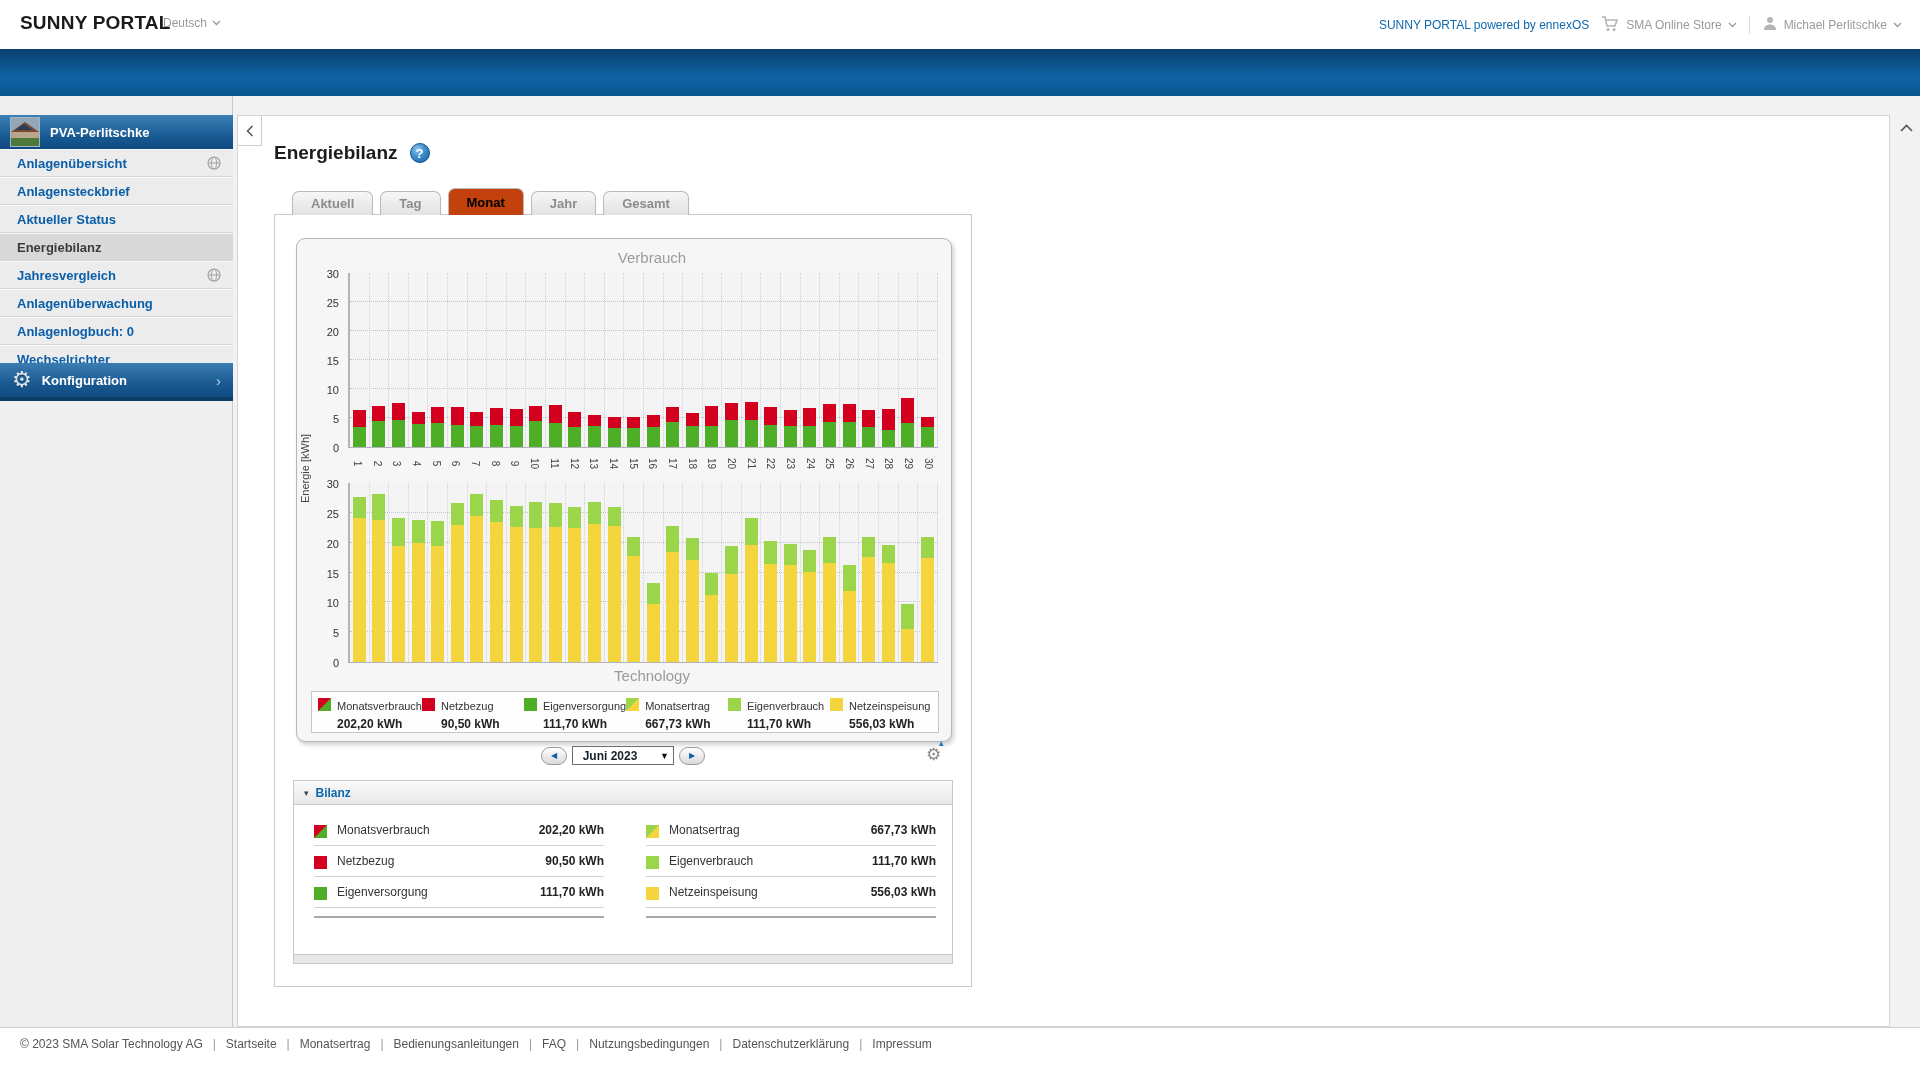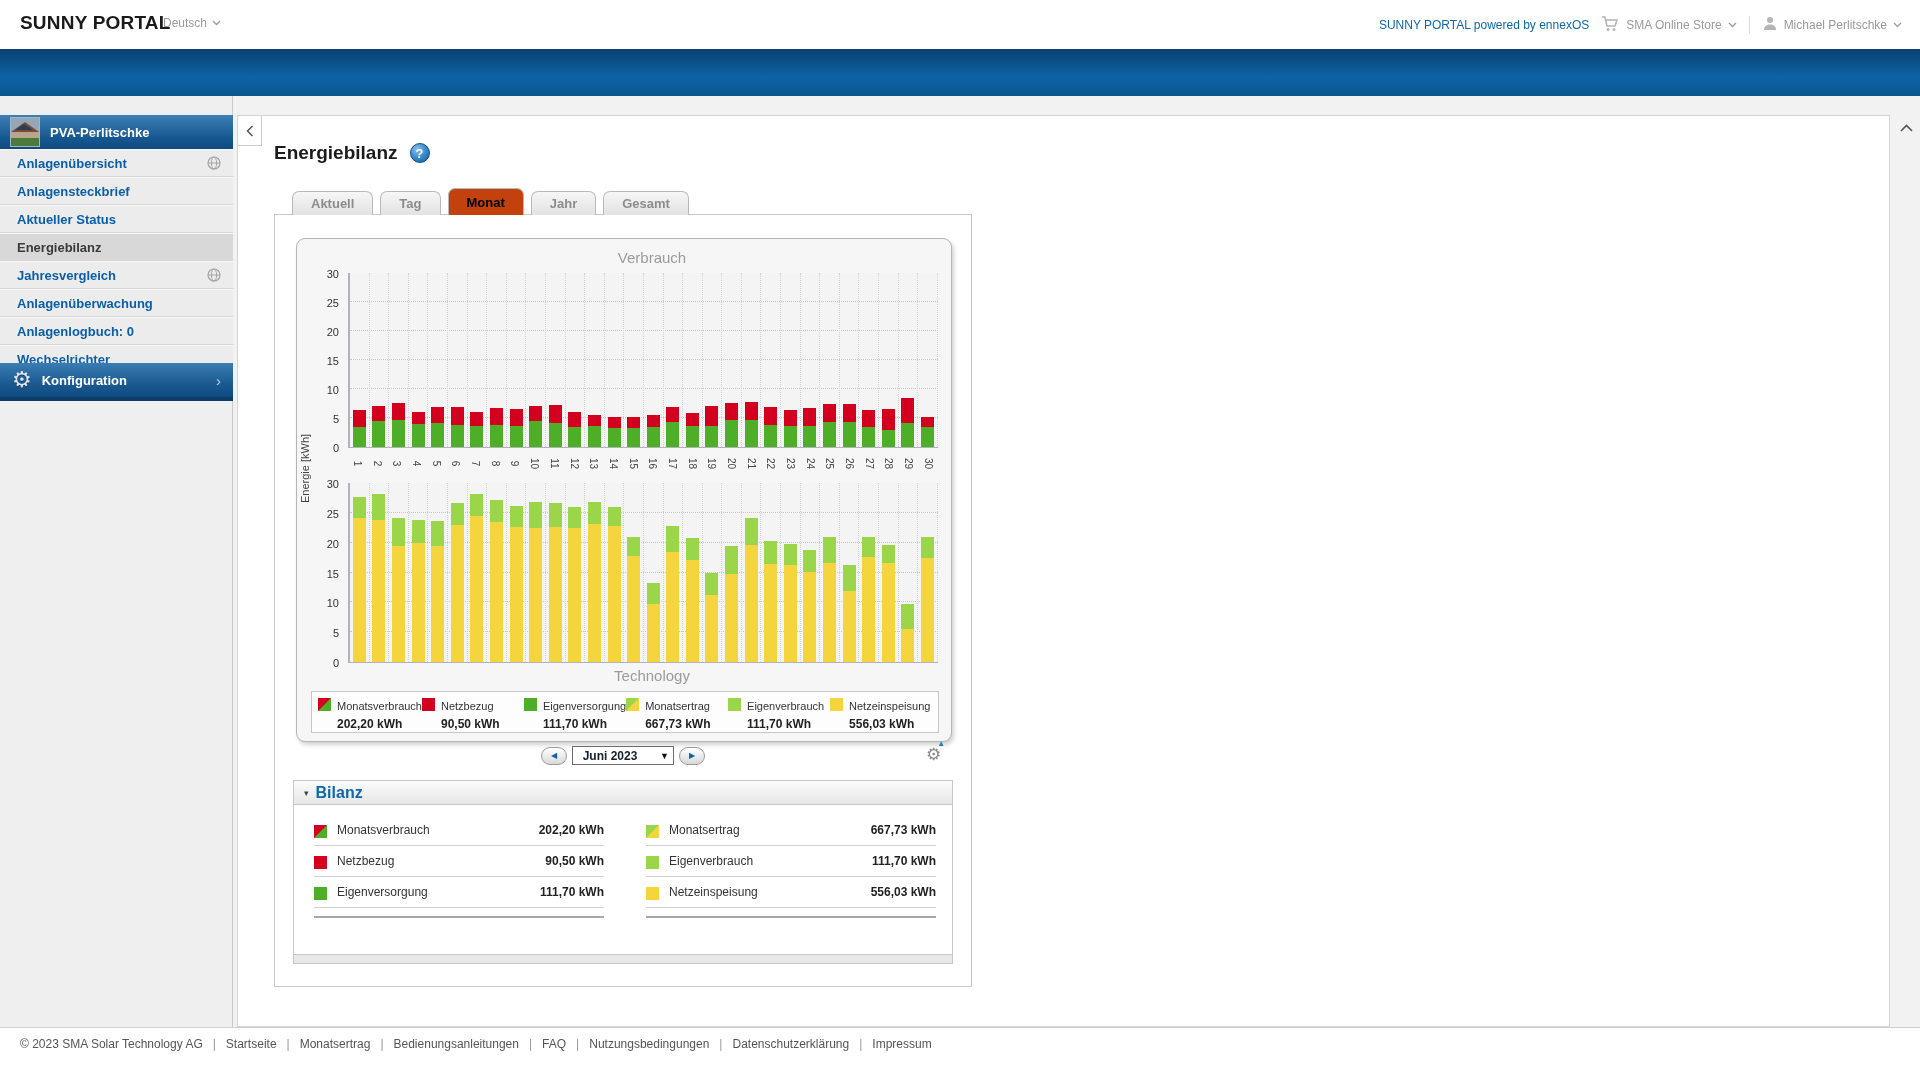--- a/index.html
+++ b/index.html
@@ -97,21 +97,21 @@
   #monthSelect .val { flex:1; text-align:center; }
   #monthSelect .dd { font-size:9px; color:#111111; margin-right:4px; }
   #chartGear { position:absolute; left:651px; top:529px; font-size:17px; color:#8a8a8a; cursor:pointer; }
   #chartGear .up { position:absolute; right:-4px; top:-5px; font-size:8px; color:#2a7ab5; }
 
   
   #bilanz { position:absolute; left:18px; top:565px; width:660px; height:184px; background:#ffffff; border:1px solid #c8c8c8; }
   #bilanzHeader { height:24px; background:linear-gradient(180deg,#fbfbfb 0%, #e7e7e7 100%); border-bottom:1px solid #c8c8c8;
                   display:flex; align-items:center; gap:7px; padding-left:10px; cursor:pointer; }
   #bilanzHeader .tri { font-size:9px; color:#444444; }
-  #bilanzHeader .txt { font-size:16px; font-weight:bold; color:#0e68ae;text-align:right; }
+  #bilanzHeader .txt { font-size:12px; font-weight:bold; color:#0e68ae;text-align:right; }
   .bilCol { position:absolute; top:24px; width:290px; }
   #bilL { left:20px; } #bilR { left:352px; }
   .bilRow { height:31px; display:flex; align-items:center; gap:10px; border-bottom:1px solid #d2d2d2; }
   .bilRow:first-child { margin-top:10px; }
   .bilRow .lab { font-size:12px; color:#333333; flex:1; }
   .bilRow .val { font-size:12px; font-weight:bold; color:#222222; }
   .quoteSep { height:2px; background:#a8a8a8; margin-top:8px; }
   .quoteRow { height:30px; display:flex; align-items:center; gap:10px; margin-top:2px; }
   .quoteRow .lab { font-size:12px; color:#333333; flex:1; margin-left:23px; }
   .quoteRow .val { font-size:12px; font-weight:bold; color:#222222; }

